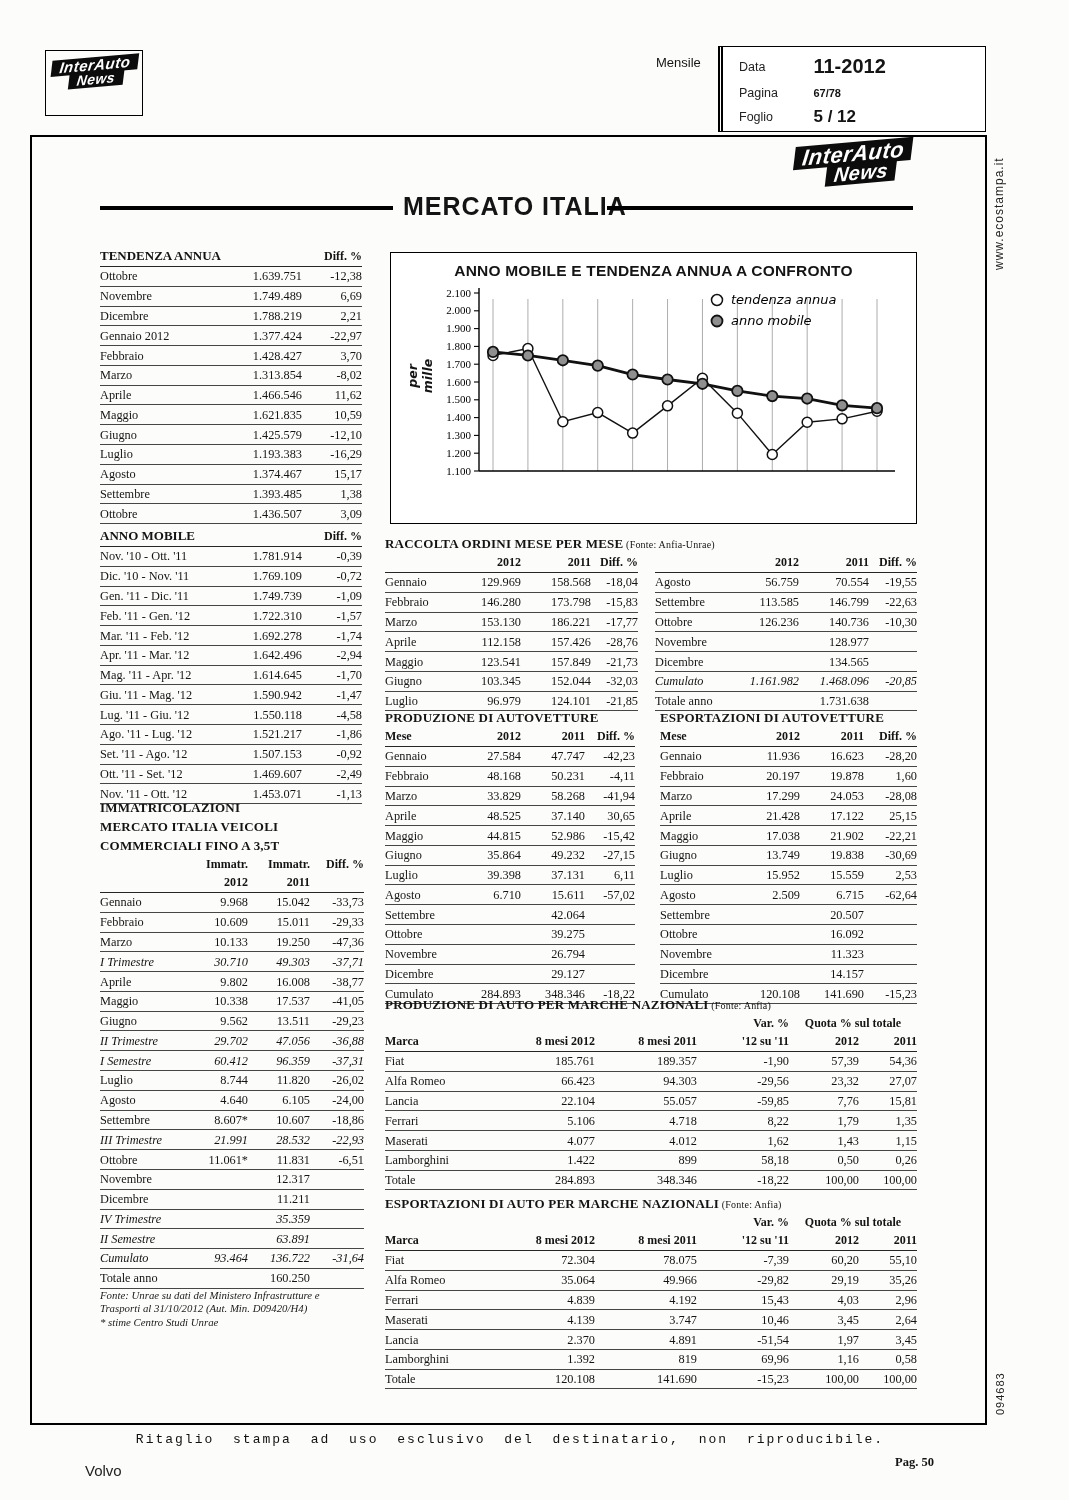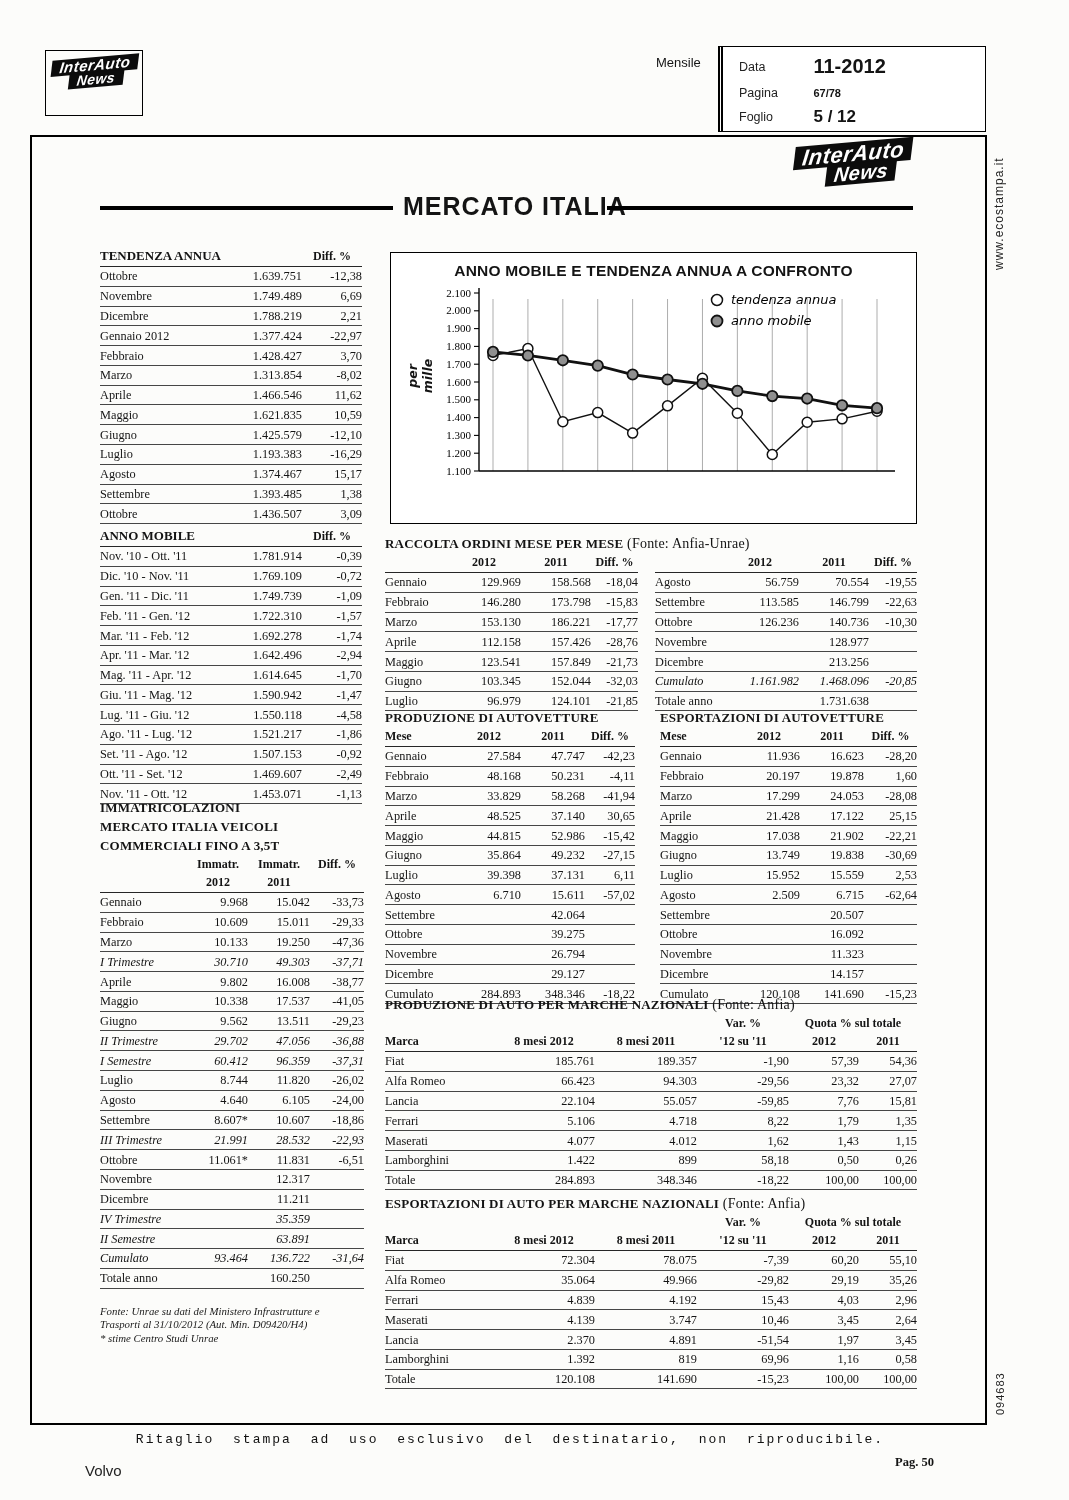--- a/index.html
+++ b/index.html
@@ -25,28 +25,28 @@
   .vert{writing-mode:vertical-rl;transform:rotate(180deg);font:12px "Liberation Sans",sans-serif;letter-spacing:1px;color:#222}
 
   .main-title{font-family:"Liberation Sans",sans-serif;font-weight:bold;font-size:25px;letter-spacing:1px}
   .rule{background:#000;height:3.5px}
 
   
   table.t{border-collapse:collapse;table-layout:fixed;width:100%;font-size:12.3px}
   .t th{font-weight:bold;font-size:12px;padding:1px 0 2px;vertical-align:bottom;white-space:nowrap}
   .t thead tr:last-child th{border-bottom:1px solid rgba(0,0,0,.85)}
   .t td{padding:2.4px 0 1.4px;border-bottom:1px solid rgba(0,0,0,.72);vertical-align:bottom;white-space:nowrap;overflow:hidden}
-  .t .tl{text-align:left}.t .tr{}.t .tc{text-align:center}
+  .t .tl{text-align:left}.t .tr{text-align:right}.t .tc{text-align:center}
   .t td:first-child{text-align:left}
   .t td:not(:first-child){text-align:right}
   tr.rb td{font-weight:normal}
   tr.ri td{font-style:italic}
 
   .stitle{font-weight:bold;font-size:13px;letter-spacing:.2px;white-space:nowrap}
-  .stitle .fonte{font-weight:normal;font-size:14px}
+  .stitle .fonte{font-weight:normal;font-size:10px}
   .imm-title div{font-weight:bold;font-size:13px;line-height:19px;letter-spacing:.2px}
   .note{font-style:italic;font-size:10.8px;line-height:13.5px;color:#1a1a1a}
 
   
   .chartbox{border:1.6px solid #000;background:#fff}
   .ctitle{text-align:center;font-family:"Liberation Sans",sans-serif;font-weight:bold;font-size:15.5px;letter-spacing:.2px;padding-top:9px}
   .ylab{font:italic bold 12.5px "DejaVu Sans",sans-serif;transform:rotate(-90deg);text-align:center}
   .xlabs{font:15px "DejaVu Sans",sans-serif}
   .tick{font:11px "Liberation Serif",serif}
   .leg{font:italic 13px "DejaVu Sans",sans-serif}
@@ -410,21 +410,21 @@
             <td>-31,64</td>
           </tr>
           <tr class="rb">
             <td>Totale anno</td>
             <td></td>
             <td>160.250</td>
             <td></td>
           </tr>
         </tbody>
     </table>
-    <div class="note" style="margin-top:16px">Fonte: Unrae su dati del Ministero Infrastrutture e</div>
+    <div class="note" style="margin-top:0">Fonte: Unrae su dati del Ministero Infrastrutture e</div>
     <div class="note">Trasporti al 31/10/2012 (Aut. Min. D09420/H4)</div>
     <div class="note">* stime Centro Studi Unrae</div>
   </div>
 
   <div class="abs chartbox" style="left:390px;top:252px;width:527px;height:272px">
     <div class="ctitle">ANNO MOBILE E TENDENZA ANNUA A CONFRONTO</div>
     <div class="abs ylab" style="left:0;top:108px;width:58px">per mille</div>
     <svg id="chart-svg" class="abs" style="left:36px;top:32px" width="470" height="206" viewBox="0 0 470 206">
         <line x1="66" y1="14" x2="66" y2="186" stroke="#8a8a8a" stroke-width="0.7"></line>
         <line x1="100.9090909090909" y1="14" x2="100.9090909090909" y2="186" stroke="#8a8a8a" stroke-width="0.7"></line>
@@ -597,21 +597,21 @@
           </tr>
           <tr>
             <td>Novembre</td>
             <td></td>
             <td>128.977</td>
             <td></td>
           </tr>
           <tr>
             <td>Dicembre</td>
             <td></td>
-            <td>213.256</td>
+            <td>134.565</td>
             <td></td>
           </tr>
           <tr class="rb ri">
             <td>Cumulato</td>
             <td>1.161.982</td>
             <td>1.468.096</td>
             <td>-20,85</td>
           </tr>
           <tr class="rb">
             <td>Totale anno</td>

